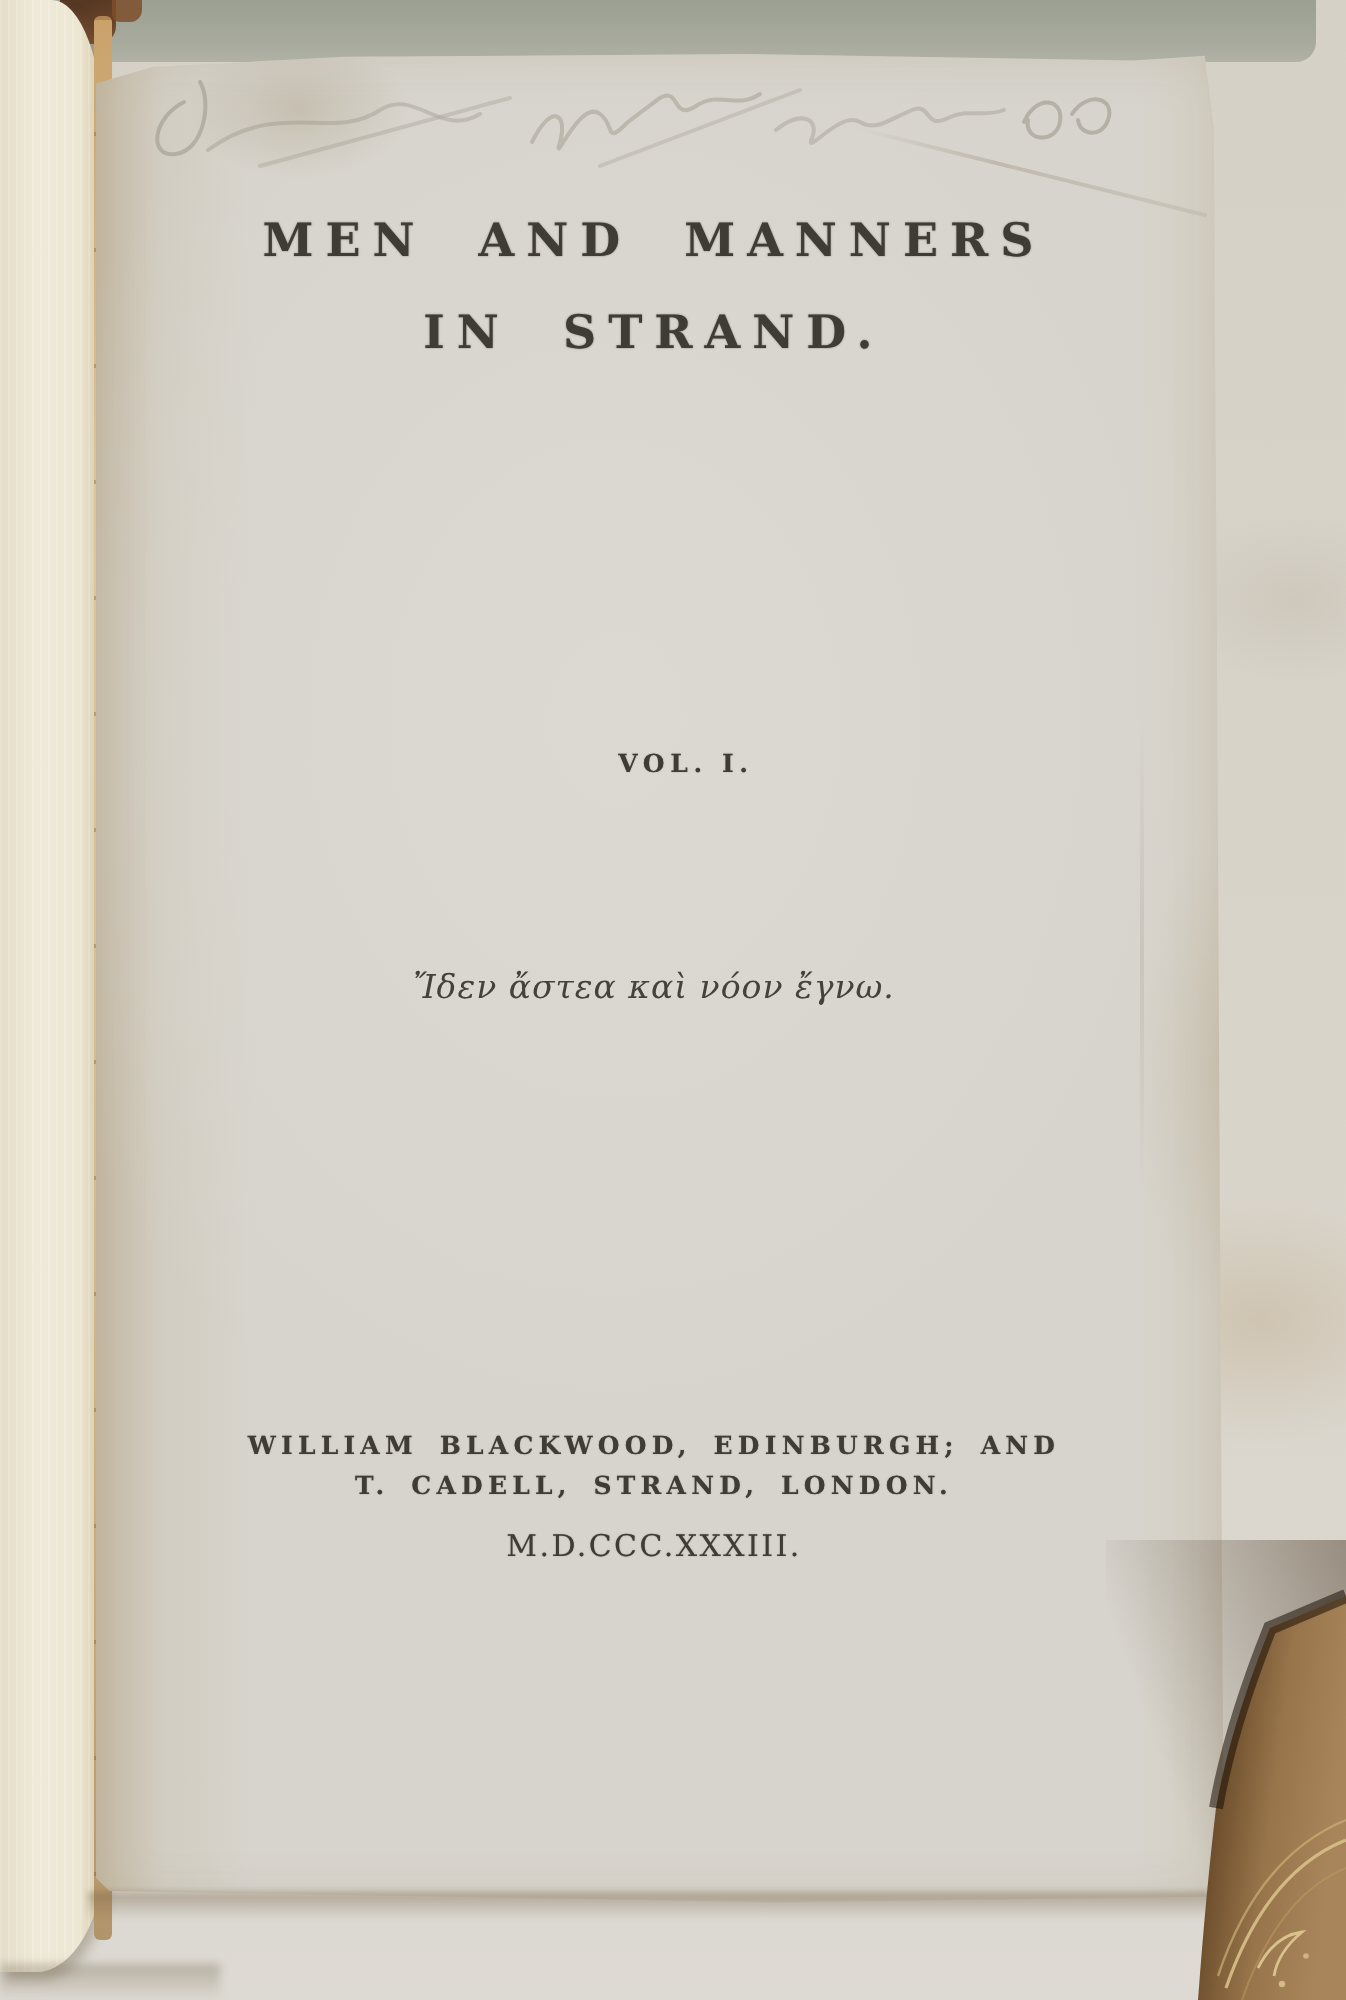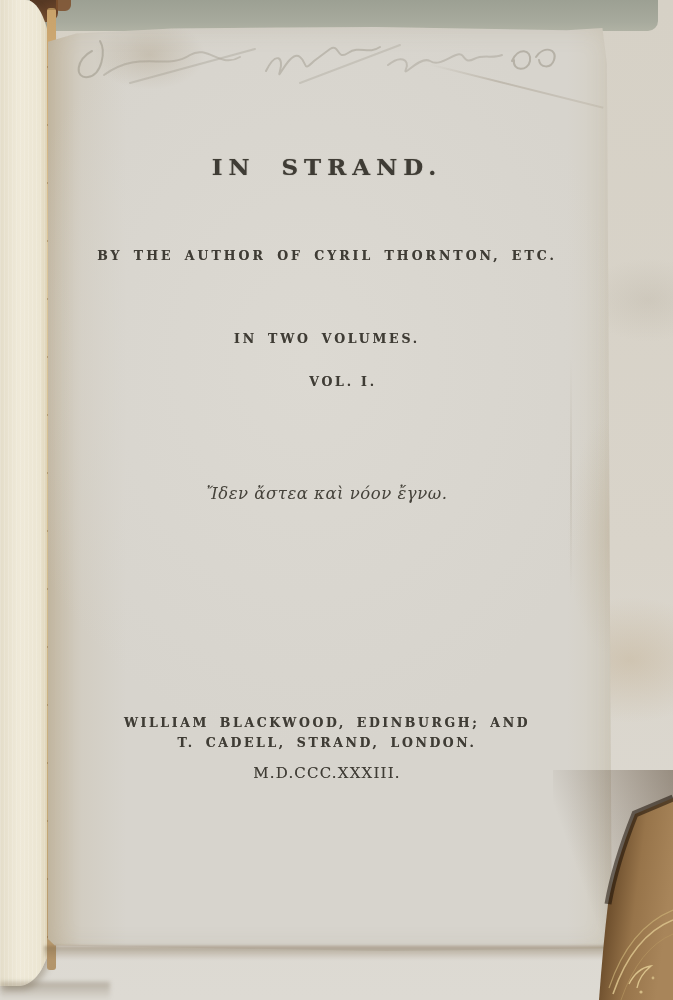--- a/index.html
+++ b/index.html
@@ -120,25 +120,24 @@
       <path d="M60,52 L185,18" opacity=".5"></path>
       <path d="M196,40 c10,-20 18,-14 14,0 c-4,14 10,-22 20,-14 c8,6 2,16 14,4 l16,-12
                c10,-6 6,12 18,4 c12,-8 20,2 32,-6" opacity=".7"></path>
       <path d="M230,52 L330,14" opacity=".45"></path>
       <path d="M318,34 c12,-10 22,-6 18,4 c-4,10 14,-14 24,-8 c8,5 16,-2 26,-6
                c10,-4 6,10 18,4 c10,-5 18,0 28,-4" opacity=".6"></path>
       <path d="M442,30 c6,-14 20,-12 18,0 c-2,11 -18,10 -16,-1" opacity=".85"></path>
       <path d="M466,26 c8,-12 22,-8 18,3 c-3,9 -14,8 -15,0" opacity=".85"></path>
     </svg>
 
+    <div class="print t1" style="position:absolute;">MEN AND MANNERS</div>
     <div class="print t2" style="position:absolute;">IN STRAND.</div>
 
-    <div class="print byline" style="position:absolute;">BY THE AUTHOR OF CYRIL THORNTON, ETC.</div>
 
-    <div class="print vols" style="position:absolute;">IN TWO VOLUMES.</div>
     <div class="print volno" style="position:absolute;margin-left:32px;">VOL. I.</div>
 
     <div class="print greek" style="position:absolute;">Ἴδεν ἄστεα καὶ νόον ἔγνω.</div>
 
     <div class="print pub1" style="position:absolute;">WILLIAM BLACKWOOD, EDINBURGH; AND</div>
     <div class="print pub2" style="position:absolute;">T. CADELL, STRAND, LONDON.</div>
     <div class="print pub3" style="position:absolute;">M.D.CCC.XXXIII.</div>
   </div>
 
   <div class="page-shadow"></div>

